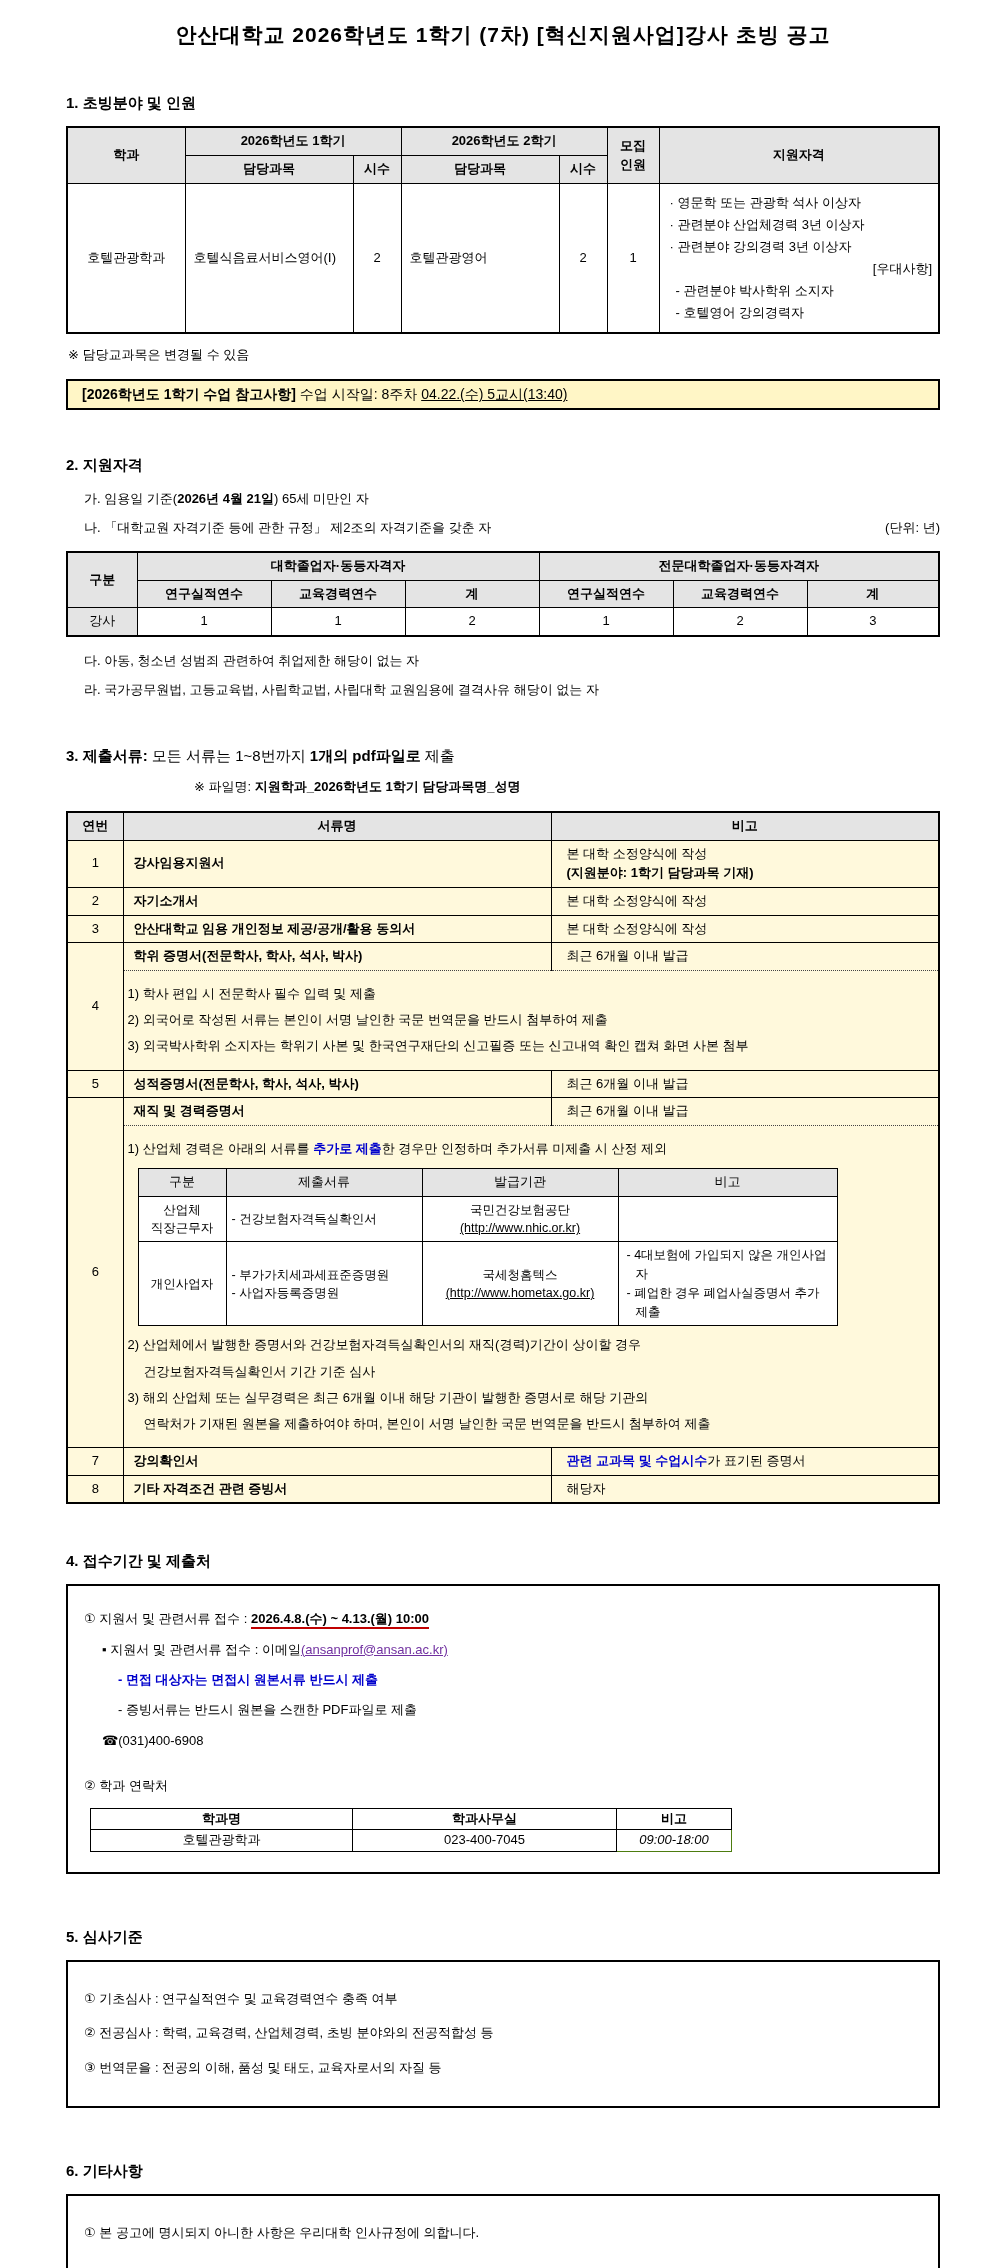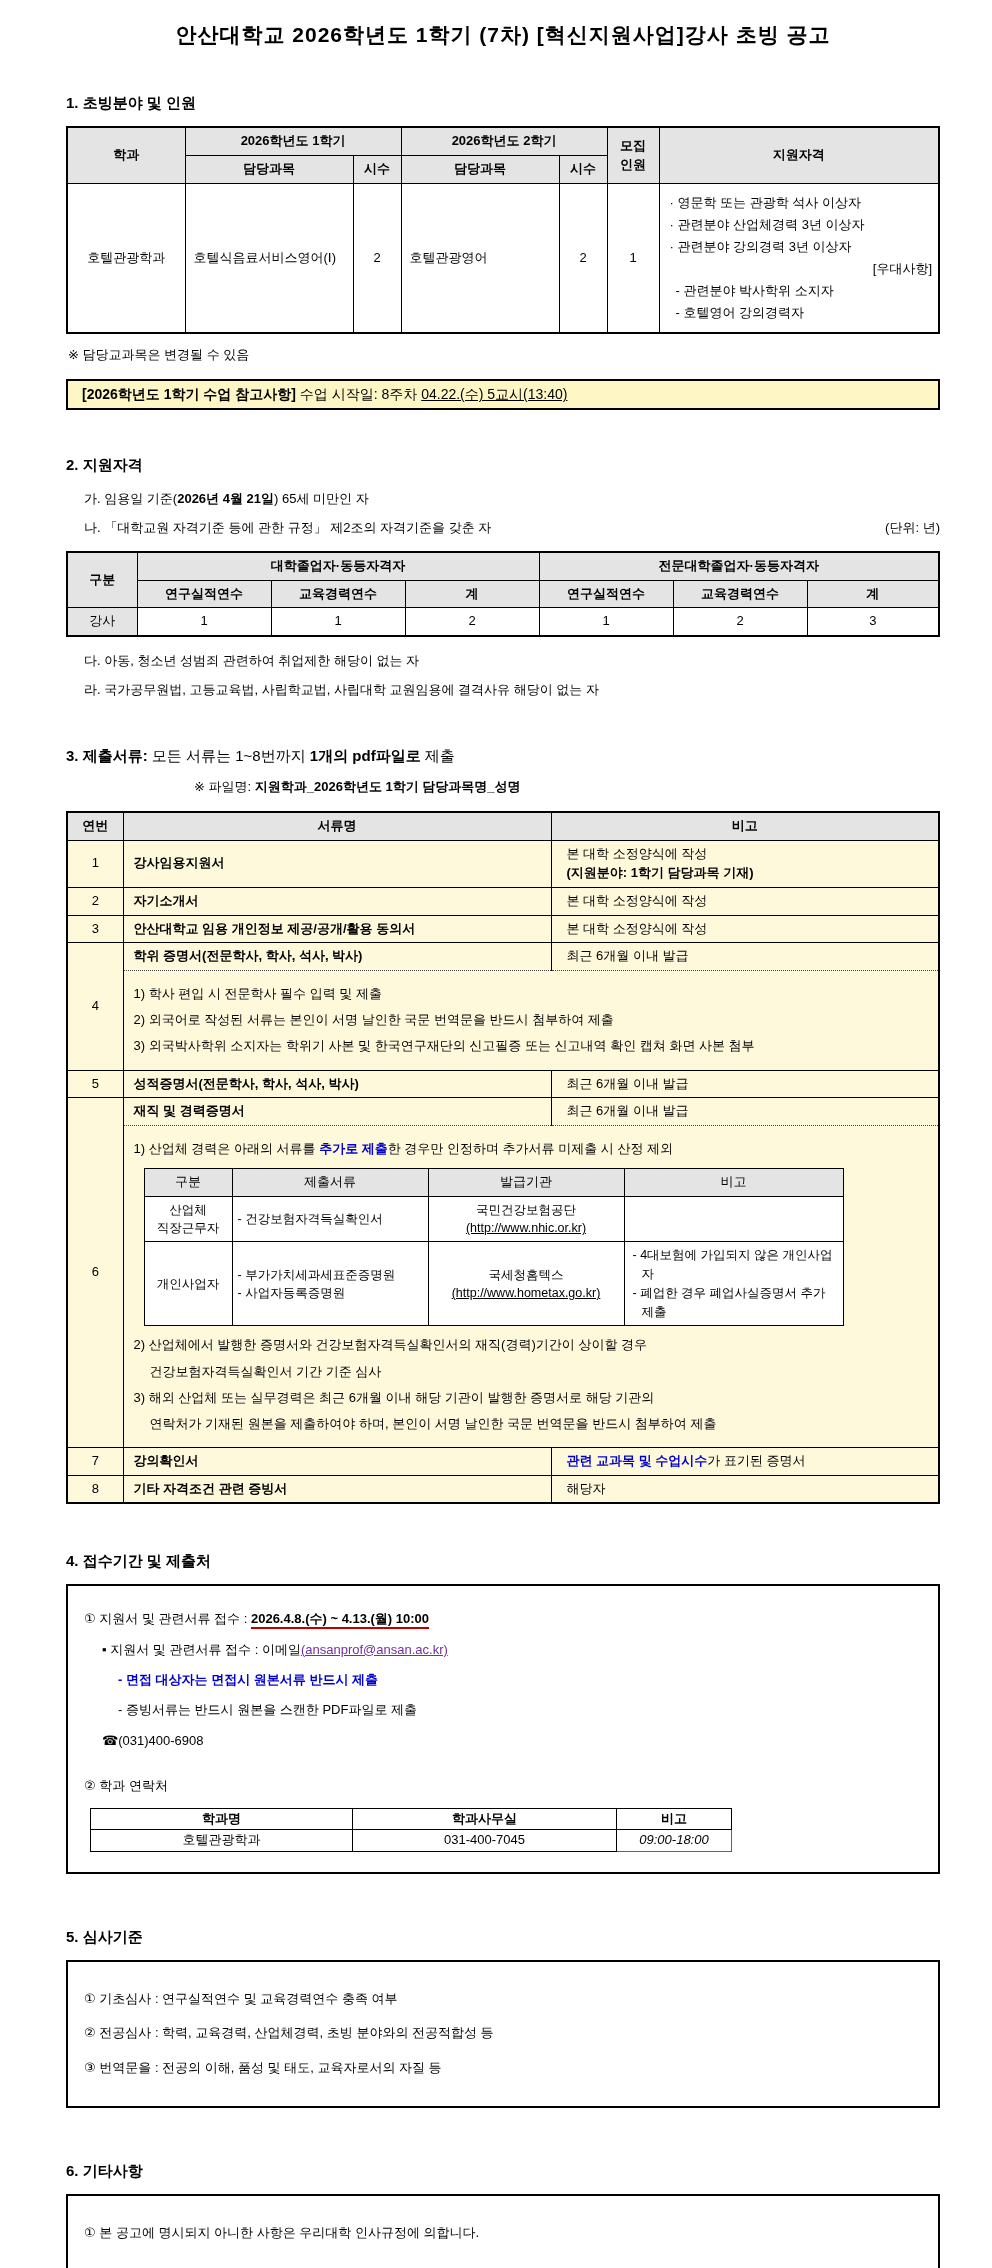--- a/index.html
+++ b/index.html
@@ -44,21 +44,21 @@
   .t2 td.row-label { background: #E4E4E4; }
 
   .s3-filename { margin: 2px 0 14px 128px; }
 
   
   .t3 td { background: #FFF9DC; }
   .t3 td.doc-name { text-align: left; font-weight: bold; padding-left: 10px; }
   .t3 td.doc-note { text-align: left; padding-left: 15px; }
   .t3 tr.split td { border-bottom: 1px dotted #444; }
   .t3 tr.split + tr td { border-top: 1px dotted #444; }
-  .t3 td.details { text-align: left; padding: 8px 10px; }
+  .t3 td.details { text-align: left; padding: 8px 4px; }
   .t3 .detail-line { margin: 4px 0; line-height: 1.7; }
   .t3 .detail-cont { margin-left: 16px; }
 
   .inner-table { width: 700px; margin: 8px 0 8px 10px; border: 1px solid #000; table-layout: fixed; }
   .inner-table th { background: #E4E4E4; font-weight: normal; }
   .inner-table td { background: #fff; font-size: 12.5px; padding: 4px 5px; }
   .inner-table td.lft { text-align: left; }
   .inner-table .hang { padding-left: 12px; text-indent: -9px; line-height: 1.5; }
 
   .blue-bold { color: #0000CC; font-weight: bold; }
@@ -335,21 +335,21 @@
           <col>
         </colgroup>
       <tbody>
           <tr>
         <th style="border:1px solid #000;">학과명</th>
         <th style="border:1px solid #000;">학과사무실</th>
         <th style="border:1px solid #000;">비고</th>
       </tr>
       <tr>
         <td style="border:1px solid #000;">호텔관광학과</td>
-        <td style="border:1px solid #000;">031-400-7045</td>
+        <td style="border:1px solid #000;">023-400-7045</td>
         <td style="border:1px solid #4d7c0f;font-style:italic;">09:00-18:00</td>
       </tr>
     </tbody>
       </table>
   </div>
 
   <div class="sec-gap" style="height:52px;"></div>
 
   <div class="sec-heading">5. 심사기준</div>
   <div class="big-box criteria-box">

